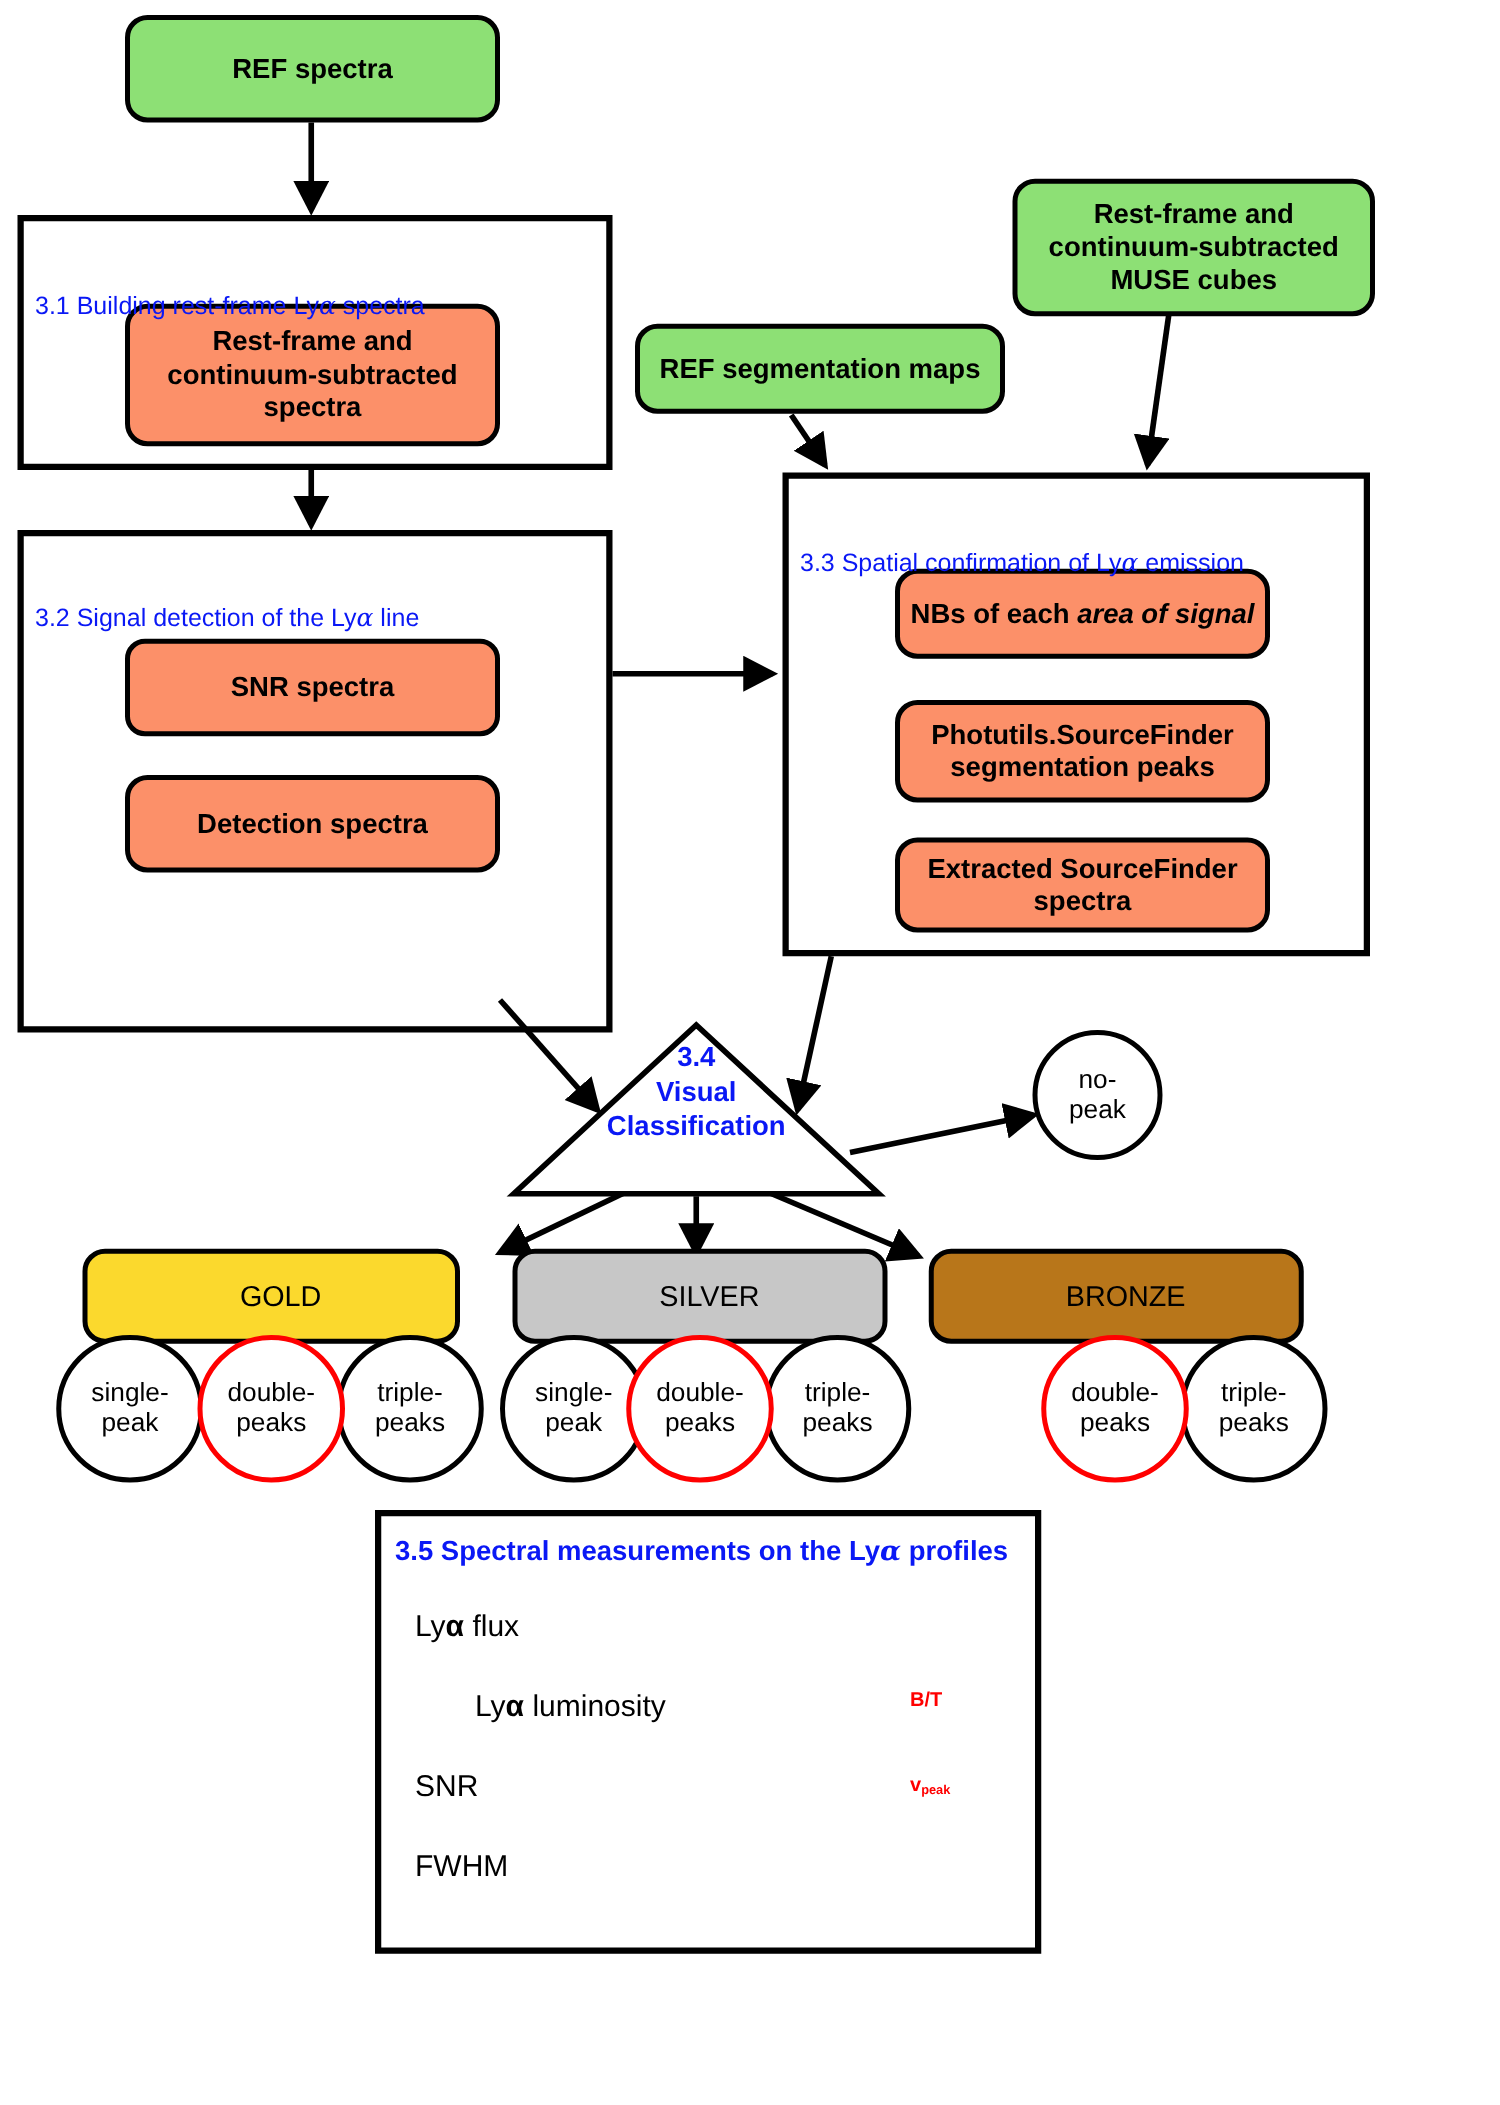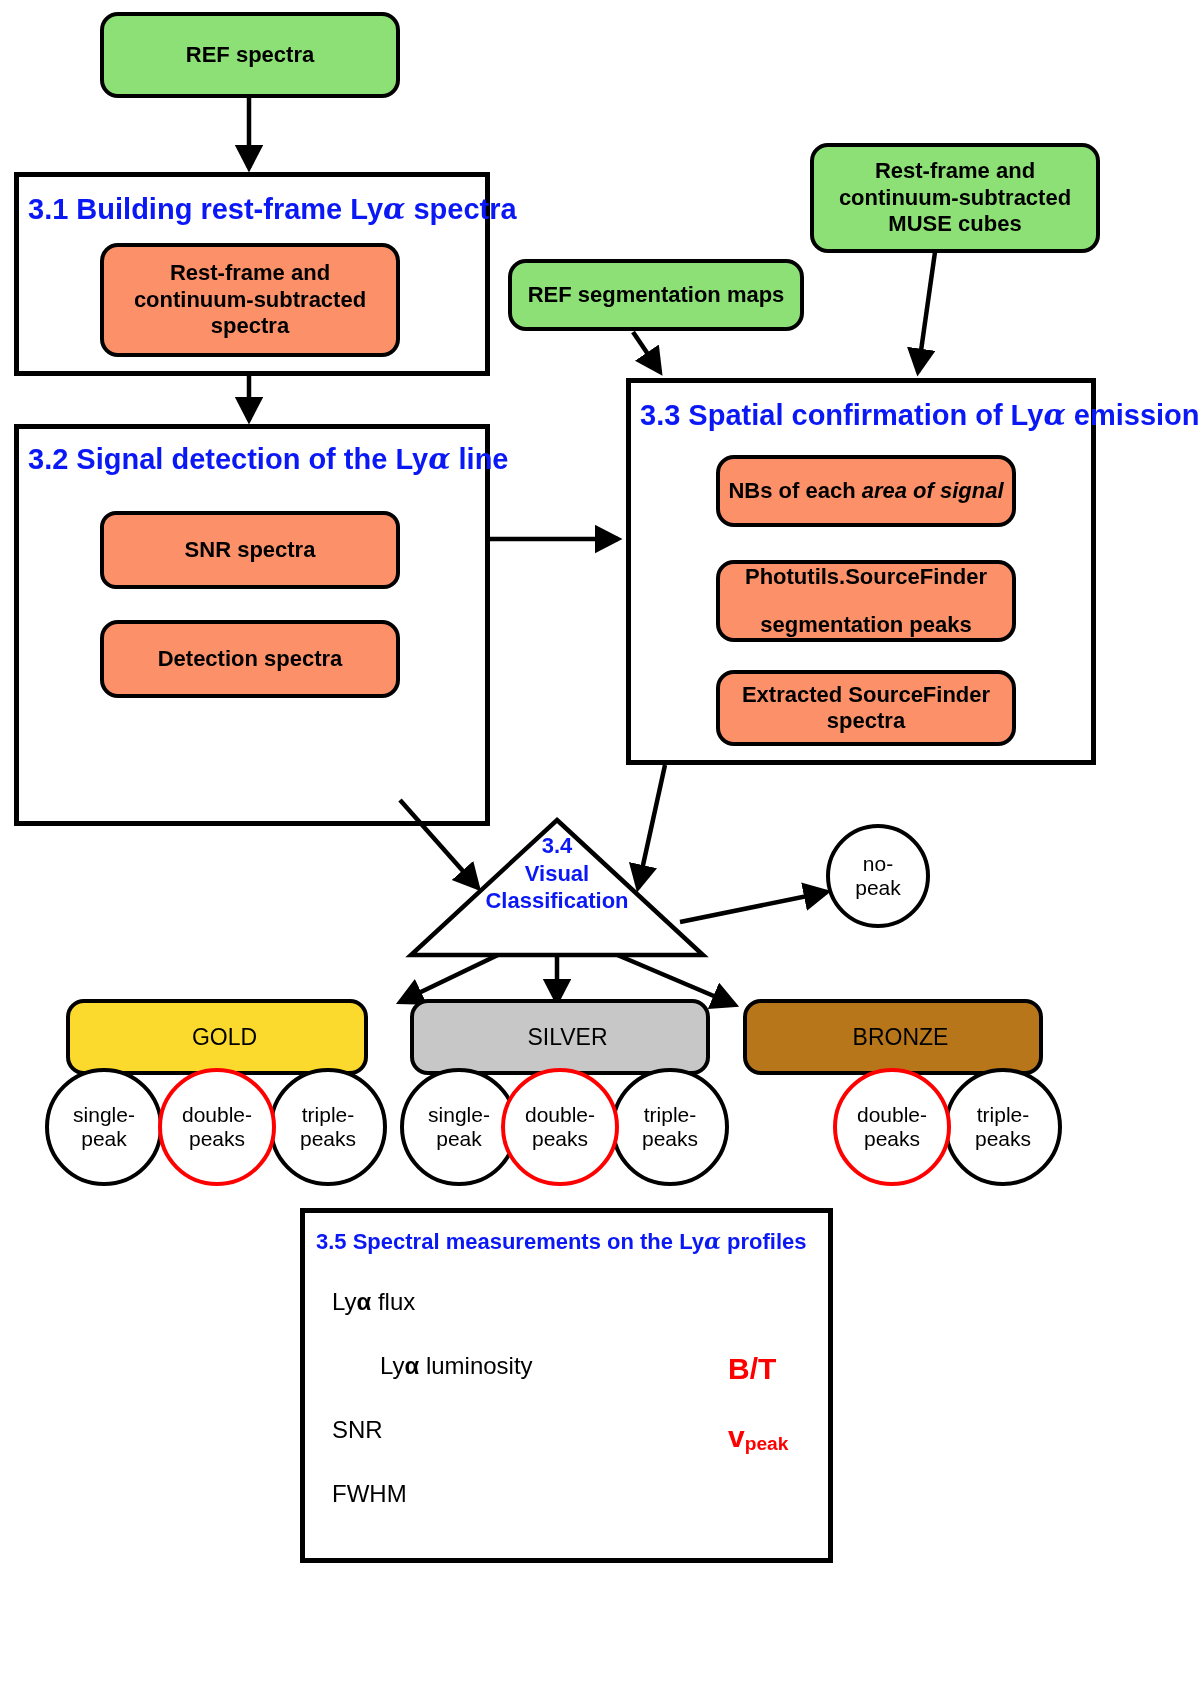--- a/index.html
+++ b/index.html
@@ -60,24 +60,25 @@
   .section {
     position: absolute;
     box-sizing: border-box;
     border: 5px solid #000000;
     background: transparent;
     z-index: 10;
   }
   .section-title {
     position: absolute;
     color: #0a18f5;
-    font-weight: bold;
-    font-size: 29px;
+    font-weight: normal;
+    font-size: 20px;
     white-space: nowrap;
     z-index: 22;
+    margin-top: 40px;
   }
 
   
   .medal {
     position: absolute;
     box-sizing: border-box;
     border: 4px solid #000000;
     border-radius: 18px;
     display: flex;
     align-items: center;
@@ -135,21 +136,21 @@
     white-space: nowrap;
   }
   .measure-row {
     position: absolute;
     font-size: 24px;
     color: #000;
     white-space: nowrap;
   }
   .measure-extra {
     position: absolute;
-    font-size: 30px;
+    font-size: 16px;
     color: #ff0000;
     font-weight: bold;
     white-space: nowrap;
   }
   .sub { font-size: 0.64em; vertical-align: -0.18em; }
   .alpha { font-style: italic; font-family: "DejaVu Serif", serif; }
   .ital { font-style: italic; }
 </style>
 </head>
 <body>
@@ -219,21 +220,21 @@
   <div class="node rounded orange" style="left:100px; top:620px; width:300px; height:78px;">
     <span>Detection spectra</span>
   </div>
 
   <div class="section" style="left:626px; top:378px; width:470px; height:387px;"></div>
   <div class="section-title" style="left:640px; top:398px;">3.3 Spatial confirmation of Ly<span class="alpha">α</span> emission</div>
 
   <div class="node rounded orange" style="left:716px; top:455px; width:300px; height:72px;">
     <span>NBs of each <span class="ital">area of signal</span></span>
   </div>
-  <div class="node rounded orange" style="left:716px; top:560px; width:300px; height:82px; flex-direction:column;justify-content:space-between;">
+  <div class="node rounded orange" style="left:716px; top:560px; width:300px; height:82px; flex-direction:column;">
     <span>Photutils.SourceFinder</span>
     <span>segmentation peaks</span>
   </div>
   <div class="node rounded orange" style="left:716px; top:670px; width:300px; height:76px; flex-direction:column;">
     <span>Extracted SourceFinder</span>
     <span>spectra</span>
   </div>
 
   <div class="tri-label" style="left:457px; top:832px;">
     <div>3.4</div>

